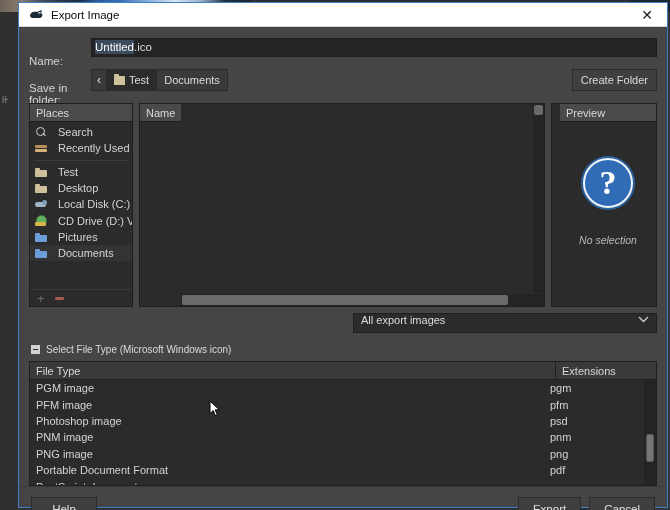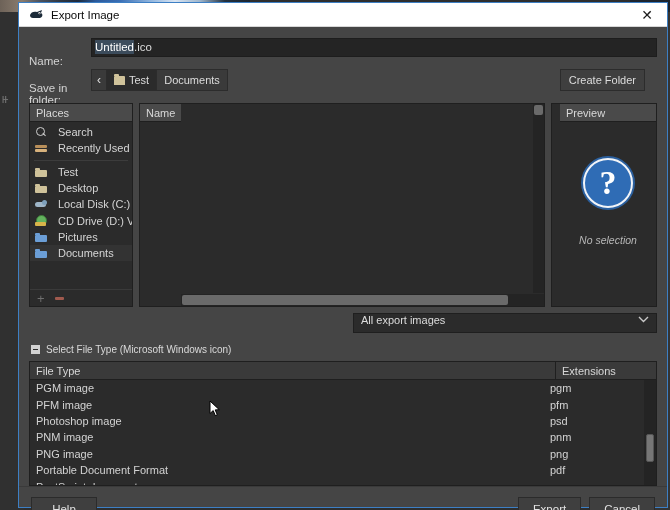--- a/index.html
+++ b/index.html
@@ -80,21 +80,21 @@
     flex: 1 1 auto; height: 19px; background: #242424;
     border: 1px solid #1d1d1d;
     display: flex; align-items: center; padding: 0 3px;
     font-size: 11.5px; color: #dcdcdc;
   }
   #name-sel { background: #3c4c5c; color: #ffffff; padding: 1px 0; }
 
   
   .row-folder {
     display: flex; align-items: center;
-    padding: 8px 22px 0 10px; height: 34px;
+    padding: 8px 10px 0 10px; height: 34px;
   }
   #folder-label { width: 62px; flex: 0 0 62px; }
   .crumbs { display: flex; align-items: center; height: 22px; }
   .crumb {
     height: 22px; display: flex; align-items: center; gap: 4px;
     padding: 0 7px; font-size: 11px; color: #dcdcdc;
     background: #3a3a3a; border: 1px solid #2c2c2c;
     margin-right: -1px;
   }
   .crumb.back { padding: 0 5px; color: #e0e0e0; font-size: 12px; }

